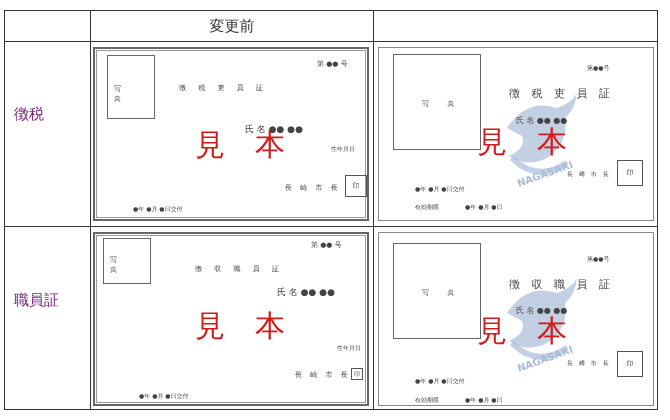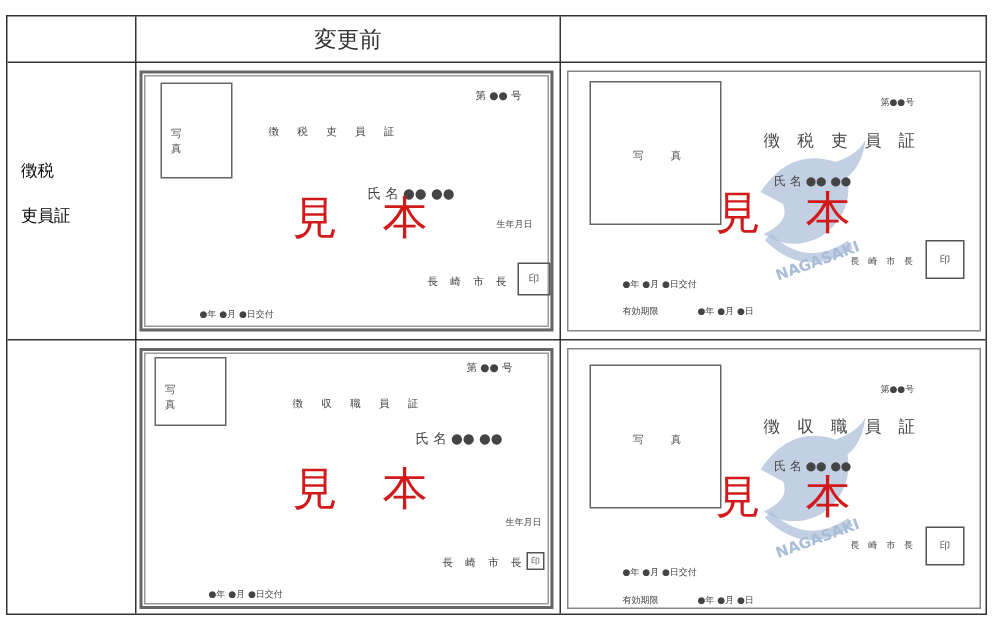--- a/index.html
+++ b/index.html
@@ -3,22 +3,22 @@
 <meta charset="utf-8">
 <style>
   html, body { margin: 0; padding: 0; background: #ffffff; }
   body { width: 670px; height: 420px; position: relative; overflow: hidden;
          font-family: "DejaVu Sans", sans-serif; color: #222; }
   .grid { position: absolute; left: 4px; top: 10px; width: 654px; height: 400px;
           border: 1px solid #333; box-sizing: border-box; }
   .hline, .vline { position: absolute; background: #333; }
   .hdr { position: absolute; top: 0; height: 31px; display: flex; align-items: center;
          justify-content: center; font-size: 15px; color: #333; }
-  .rowlabel { position: absolute; left: 0; width: 85px; font-size: 11px; line-height: 30px;
-              padding-left: 9px; box-sizing: border-box; color: #000000; }
+  .rowlabel { position: absolute; left: 0; width: 85px; font-size: 15px; line-height: 30px;
+              padding-left: 9px; box-sizing: border-box; color: #701a75; }
   .card { position: absolute; background: #fff; box-sizing: border-box; }
   .card.old { border: 2px solid #666; box-shadow: inset 0 0 0 1px #fff, inset 0 0 0 2px #999; }
   .card.new { border: 1px solid #888; }
   .t { position: absolute; white-space: nowrap; color: #444; font-family: "DejaVu Serif", serif; }
   .photo { position: absolute; border: 1px solid #666; box-sizing: border-box; }
   .photo span { position: absolute; font-size: 7px; color: #555; font-family: "DejaVu Serif", serif; letter-spacing: 8px; }
   .sample { position: absolute; color: #d21a1a; font-size: 30px; font-family: "DejaVu Serif", serif; white-space: nowrap; }
   .seal { position: absolute; border: 1px solid #555; font-size: 7px; color: #555; display: flex; align-items: center; justify-content: center; font-family: "DejaVu Serif", serif; }
   .dove { position: absolute; }
 </style>
@@ -29,23 +29,23 @@
 
   <div class="hline" style="left:0;top:30px;width:652px;height:1px"></div>
   <div class="hline" style="left:0;top:215px;width:652px;height:1px"></div>
   <div class="vline" style="left:85px;top:0;width:1px;height:398px"></div>
   <div class="vline" style="left:368px;top:0;width:1px;height:398px"></div>
 
   <div class="hdr" style="left:86px;width:282px">変更前</div>
 
   <div class="rowlabel" style="top:88px">
     <div>徴税</div>
-    <div>吏員証</div>
   </div>
   <div class="rowlabel" style="top:274px">
+    <div>職員証</div>
   </div>
 
   <div class="card old" style="left:88px;top:36px;width:276px;height:174px">
     <div class="photo" style="left:12px;top:6px;width:48px;height:64px">
         <span style="left:6px;top:28px">写 真</span>
       </div>
     <div class="t" style="left:222px;top:10px;font-size:7px">第 ●● 号</div>
     <div class="t" style="left:84px;top:34px;font-size:7px;letter-spacing:5px">徴 税 吏 員 証</div>
     <div class="t" style="left:150px;top:74px;font-size:9px">氏 名 ●● ●●</div>
     <div class="sample" style="left:100px;top:76px">見　本</div>

